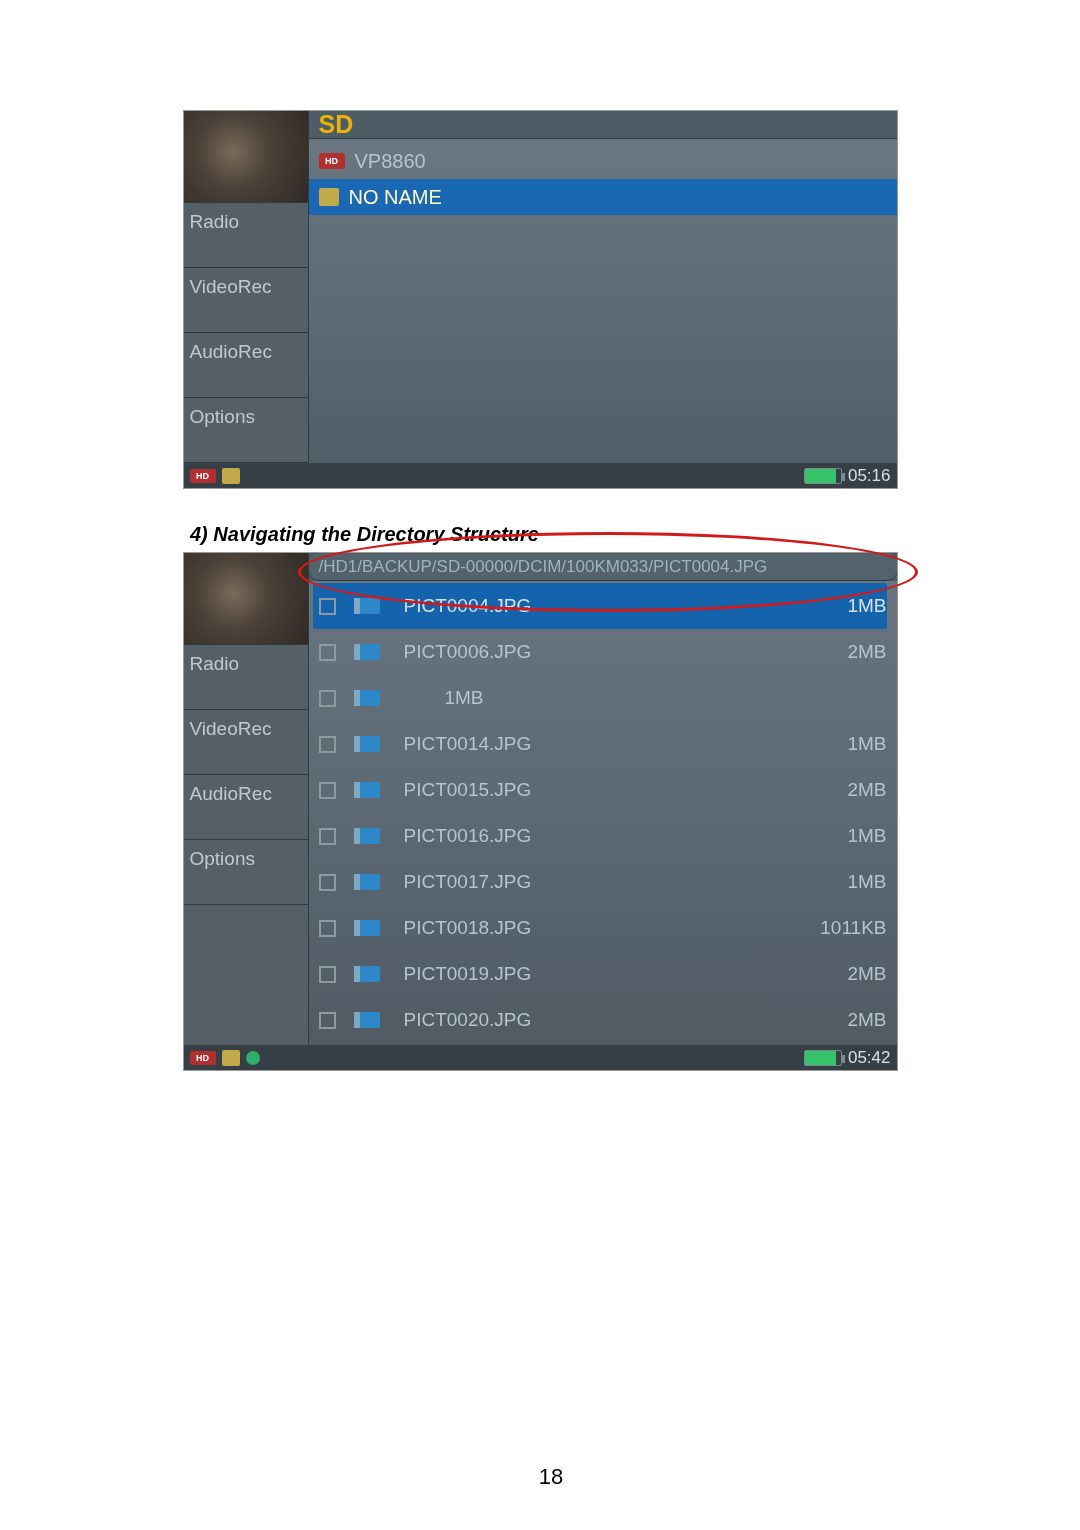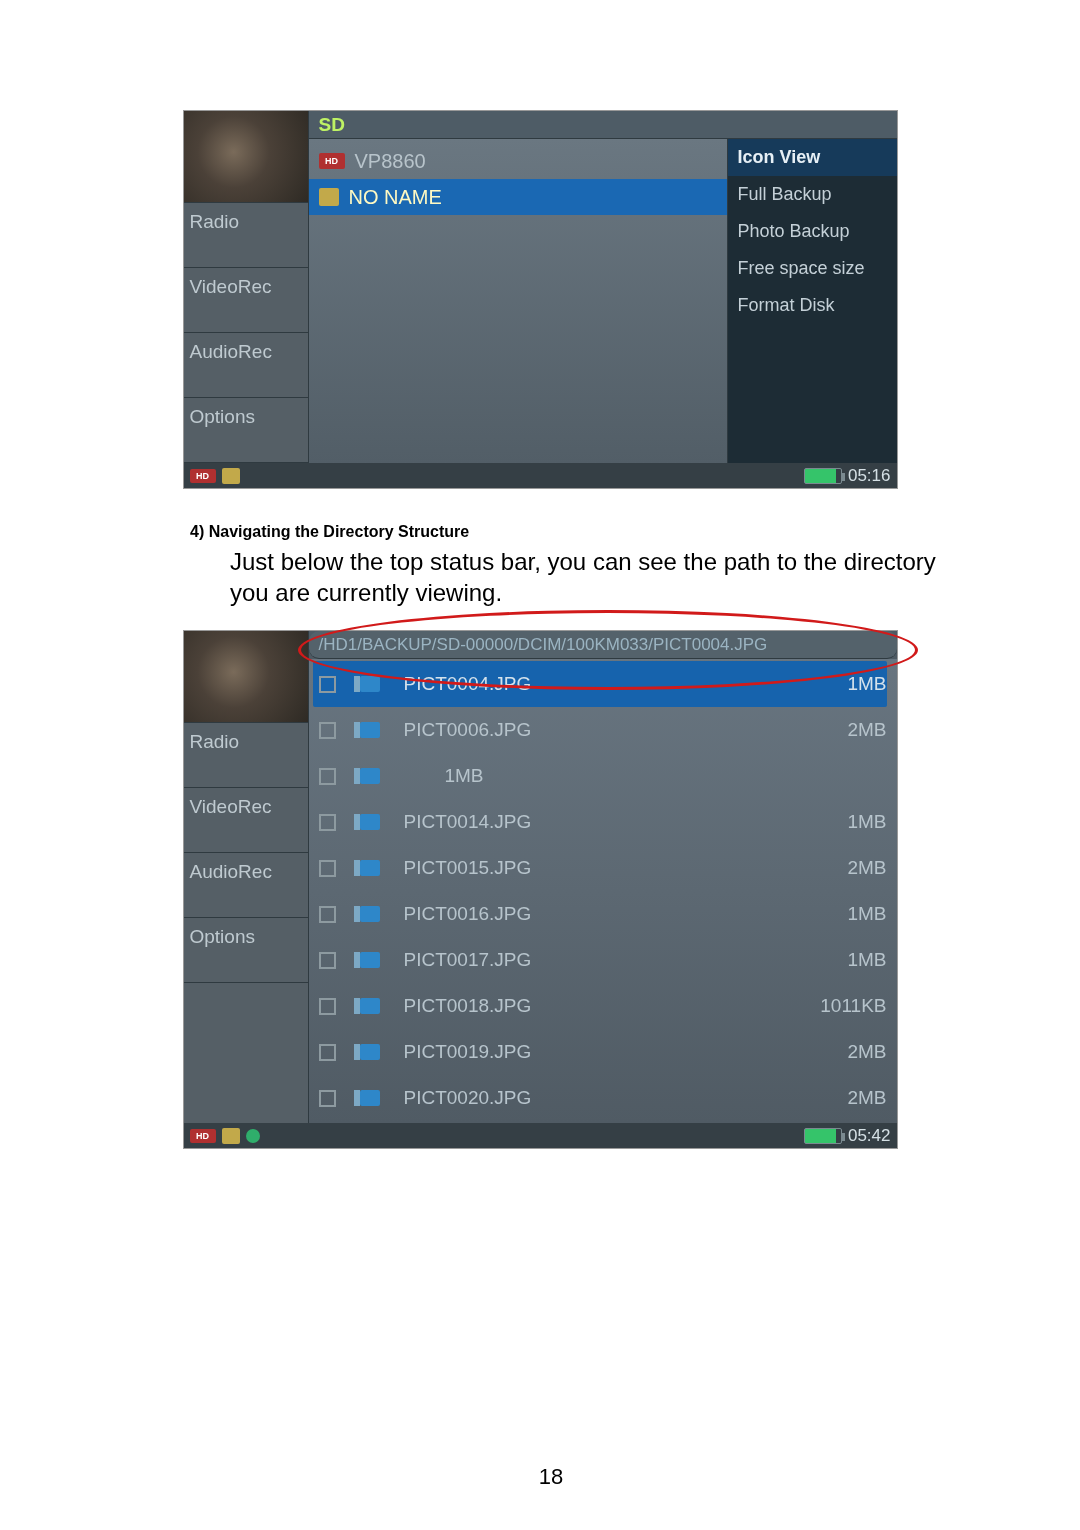--- a/index.html
+++ b/index.html
@@ -38,22 +38,22 @@
     font-size: 19px;
     padding: 8px 10px 0 6px;
     border-bottom: 1px solid #2f3a40;
     display: flex;
     align-items: flex-start;
   }
   .main-col { flex: 1; display: flex; flex-direction: column; }
   .title-bar {
     height: 28px;
     background: #4e5c66;
-    color: #bef264;
-    font-size: 19px;
+    color: #eab308;
+    font-size: 25px;
     font-weight: bold;
     padding-left: 10px;
     display: flex;
     align-items: center;
     border-bottom: 1px solid #2f3a40;
   }
   .status-bar {
     height: 25px;
     background: #353f45;
     display: flex;
@@ -158,21 +158,21 @@
     left: 115px; top: -20px;
     width: 620px; height: 80px;
     border: 3px solid #d11a1a;
     border-radius: 50%;
     pointer-events:none;
     z-index: 5;
   }
 
   
   .section-heading {
-    font-size:16px; font-weight:bold; margin: 34px 0 6px 60px;
+    font-size:20px; font-weight:bold; margin: 34px 0 6px 60px; font-style: italic;
   }
   .section-text {
     font-size:24px; margin: 0 0 22px 100px; line-height:1.28; max-width:760px;
   }
 
   .page-num {
     position:absolute; bottom:40px; left:0; width:100%;
     text-align:center; font-size:22px;padding-left:22px;
   }
 </style>
@@ -196,43 +196,35 @@
           <div class="s1-list">
             <div class="s1-row">
               <span class="icon-hd">HD</span>
               <span>VP8860</span>
             </div>
             <div class="s1-row sel">
               <span class="icon-sd"></span>
               <span>NO NAME</span>
             </div>
           </div>
-          <div class="s1-menu">
-            <div class="s1-menu-item active">Icon View</div>
-            <div class="s1-menu-item">Full Backup</div>
-            <div class="s1-menu-item">Photo Backup</div>
-            <div class="s1-menu-item">Free space size</div>
-            <div class="s1-menu-item">Format Disk</div>
-          </div>
         </div>
       </div>
     </div>
     <div class="status-bar">
       <div class="sb-icons">
         <span class="hd-chip">HD</span>
         <span class="sd-chip"></span>
       </div>
       <div class="sb-spacer"></div>
       <div class="batt"></div>
       <div class="sb-time">05:16</div>
     </div>
   </div>
 
   <div class="section-heading">4) Navigating the Directory Structure</div>
-  <div class="section-text">Just below the top status bar, you can see the path to the directory you are currently viewing.</div>
 
   <div class="ellipse-wrap">
     <div class="ellipse"></div>
     <div class="device s2">
       <div class="dev-body">
         <div class="sidebar">
           <div class="thumb"></div>
           <div class="side-item">Radio</div>
           <div class="side-item">VideoRec</div>
           <div class="side-item">AudioRec</div>

